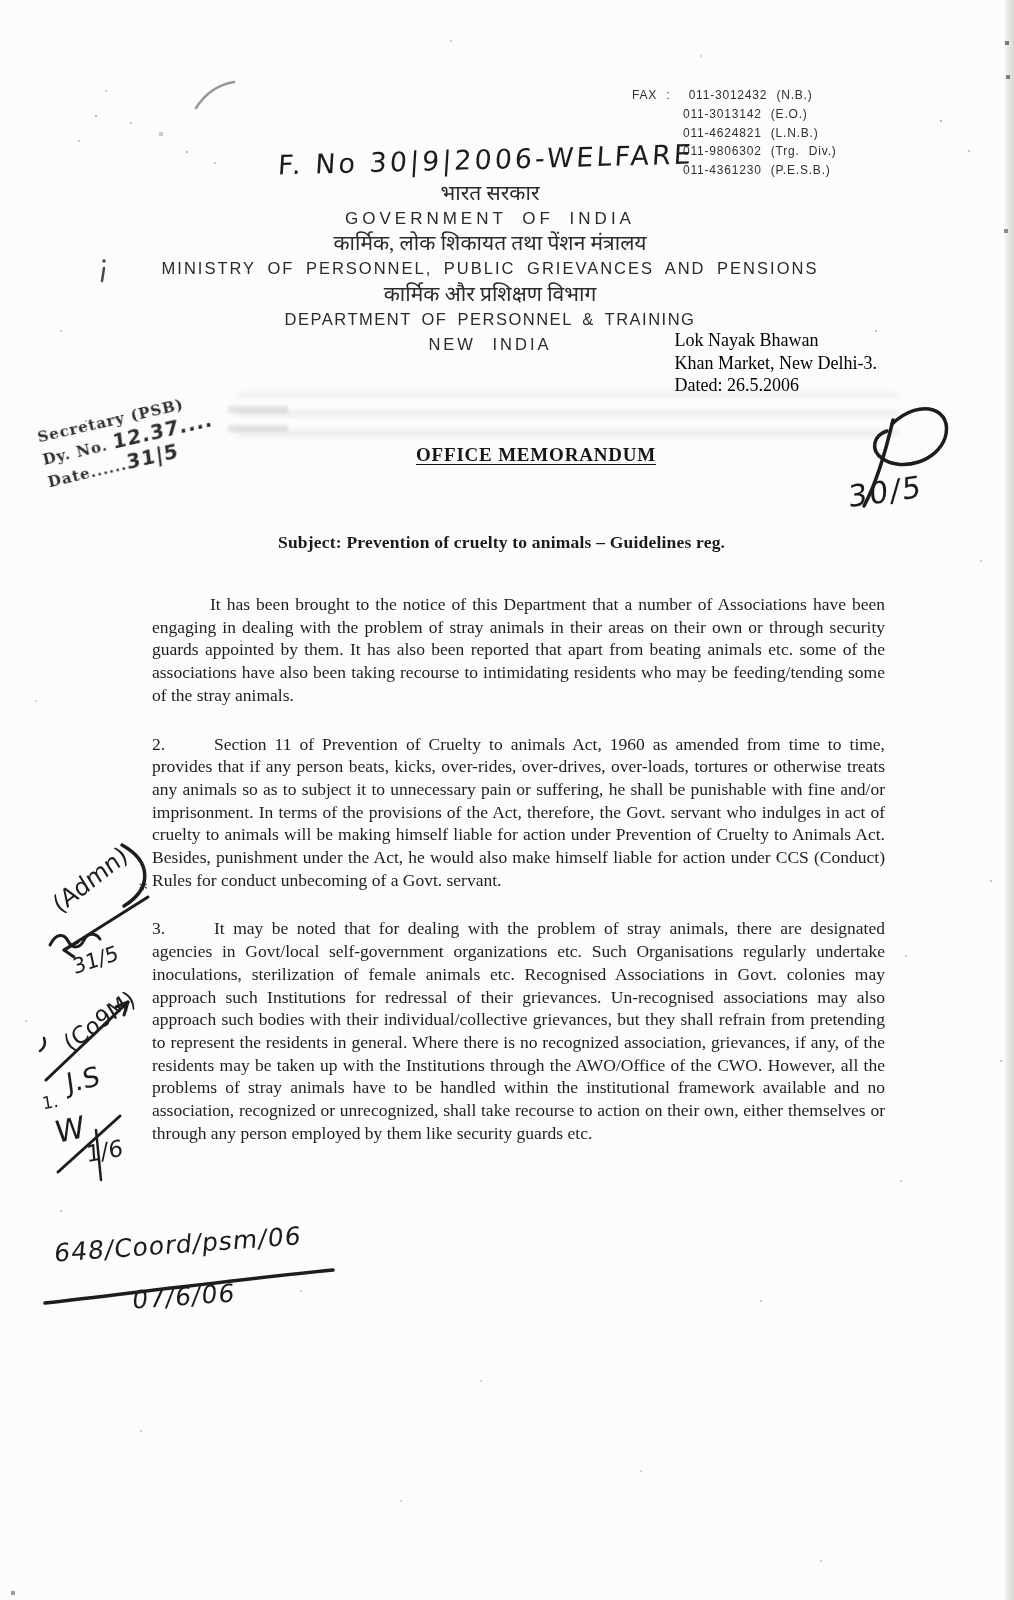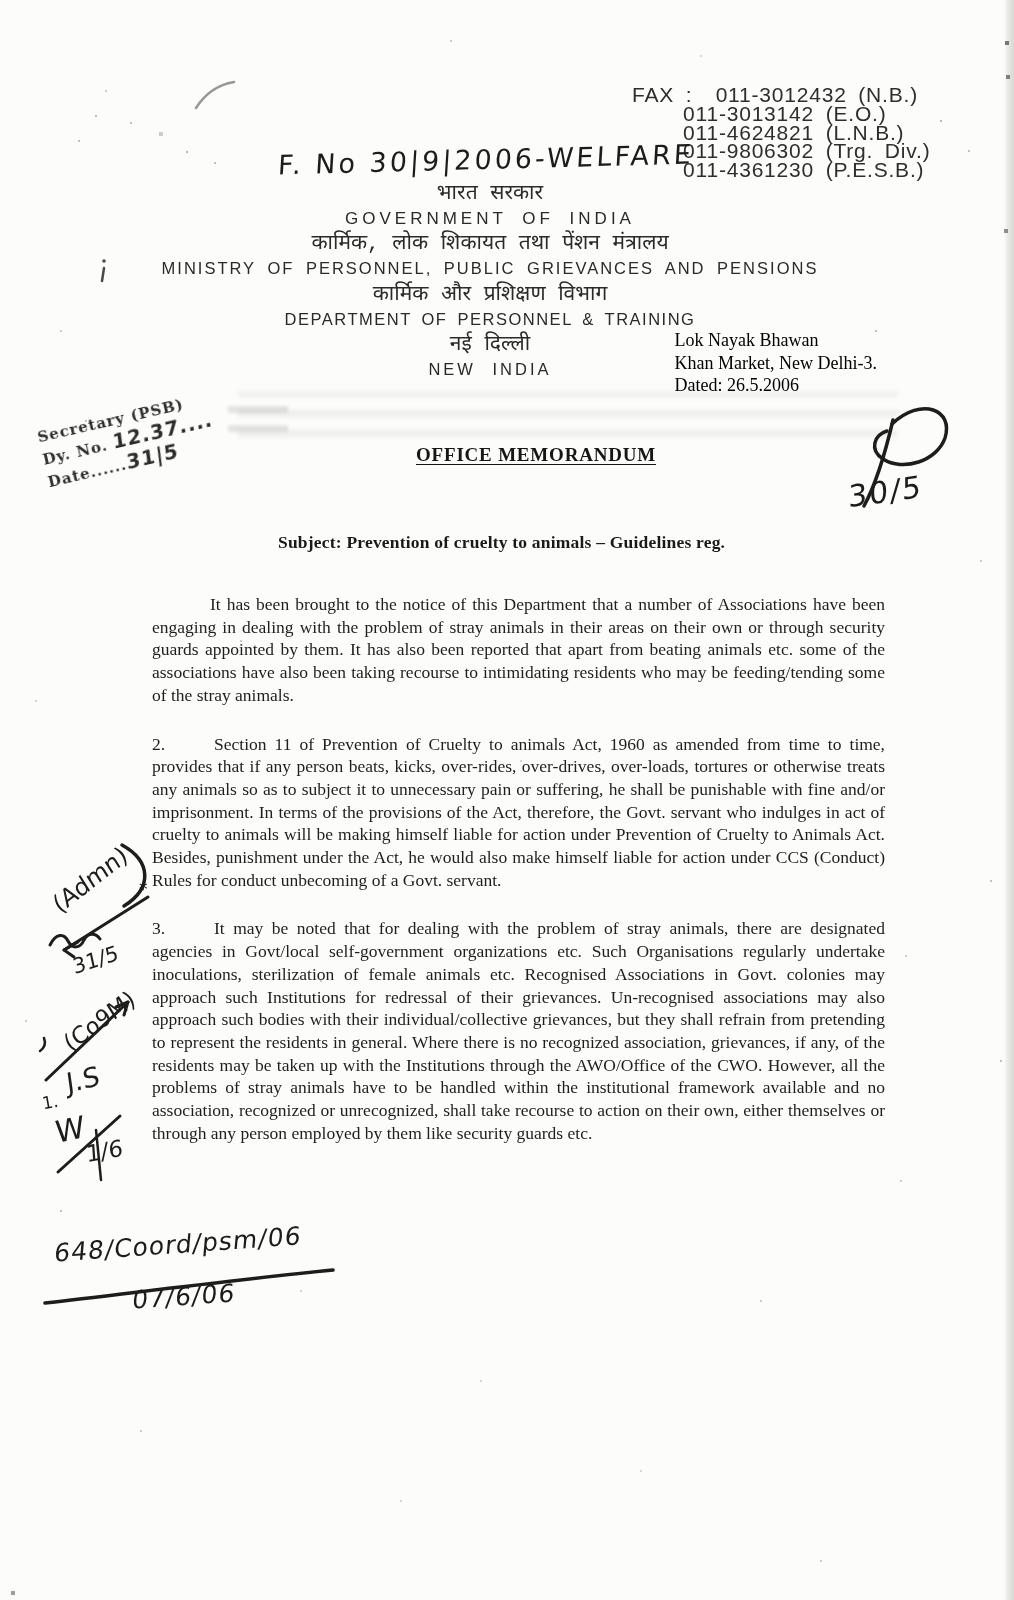--- a/index.html
+++ b/index.html
@@ -35,25 +35,25 @@
   }
   .bleed { position:absolute; left:238px; top:392px; width:660px; height:58px;
     background:repeating-linear-gradient(0deg, transparent 0 13px, rgba(110,110,110,.13) 13px 20px);
     filter:blur(2px); opacity:.75; }
   .bleed2 { position:absolute; left:228px; top:398px; width:60px; height:46px;
     background:repeating-linear-gradient(0deg, transparent 0 12px, rgba(100,100,100,.2) 12px 19px);
     filter:blur(1.5px); opacity:.8; }
 
   
   .fax { position:absolute; left:632px; top:86px; font-family:"Liberation Sans",sans-serif;
-    font-size:21px; line-height:18.8px; color:#2e2e2e; letter-spacing:.8px; word-spacing:5px; }
+    font-size:12px; line-height:18.8px; color:#2e2e2e; letter-spacing:.8px; word-spacing:5px; }
   .fax-indent { padding-left:51px; }
 
   .header { position:absolute; left:0; top:181px; width:980px; text-align:center; color:#2a2a2a; }
-  .h-hi  { font-family:Liberation Mono, monospace; font-size:21px; line-height:25px; }
+  .h-hi  { font-family:Liberation Serif, serif; font-size:21px; line-height:25px; }
   .h-en1 { font-family:"Liberation Sans",sans-serif; font-size:17px; line-height:25px; letter-spacing:4px; word-spacing:7px; }
   .h-en2 { font-family:"Liberation Sans",sans-serif; font-size:16.5px; line-height:25.5px; letter-spacing:2px; word-spacing:5px; }
   .h-en3 { font-family:"Liberation Sans",sans-serif; font-size:16.5px; line-height:25.5px; letter-spacing:1.5px; word-spacing:4px; }
   .h-city{ font-family:"Liberation Sans",sans-serif; font-size:16.5px; line-height:25px; letter-spacing:3px; word-spacing:9px; }
 
   .addr { position:absolute; right:137px; top:329px; text-align:left;
     font-size:18px; line-height:22.5px; color:#000000; }
 
   .stamp { position:absolute; left:40px; top:400px; width:240px; transform:rotate(-13deg);
     font-family:"DejaVu Serif",serif; font-weight:bold; color:#1b1b1b;
@@ -111,21 +111,20 @@
 
   <div class="hw file-no">F. No 30|9|2006-WELFARE</div>
 
   <div class="header">
     <div class="h-hi">भारत सरकार</div>
     <div class="h-en1">GOVERNMENT OF INDIA</div>
     <div class="h-hi">कार्मिक, लोक शिकायत तथा पेंशन मंत्रालय</div>
     <div class="h-en2">MINISTRY OF PERSONNEL, PUBLIC GRIEVANCES AND PENSIONS</div>
     <div class="h-hi">कार्मिक और प्रशिक्षण विभाग</div>
     <div class="h-en3">DEPARTMENT OF PERSONNEL &amp; TRAINING</div>
-    <div class="h-hi">नई दिल्ली</div>
     <div class="h-city">NEW INDIA</div>
   </div>
 
   <div class="addr">
     <div>Lok Nayak Bhawan</div>
     <div>Khan Market, New Delhi-3.</div>
     <div>Dated: 26.5.2006</div>
   </div>
 
   <div class="stamp">

